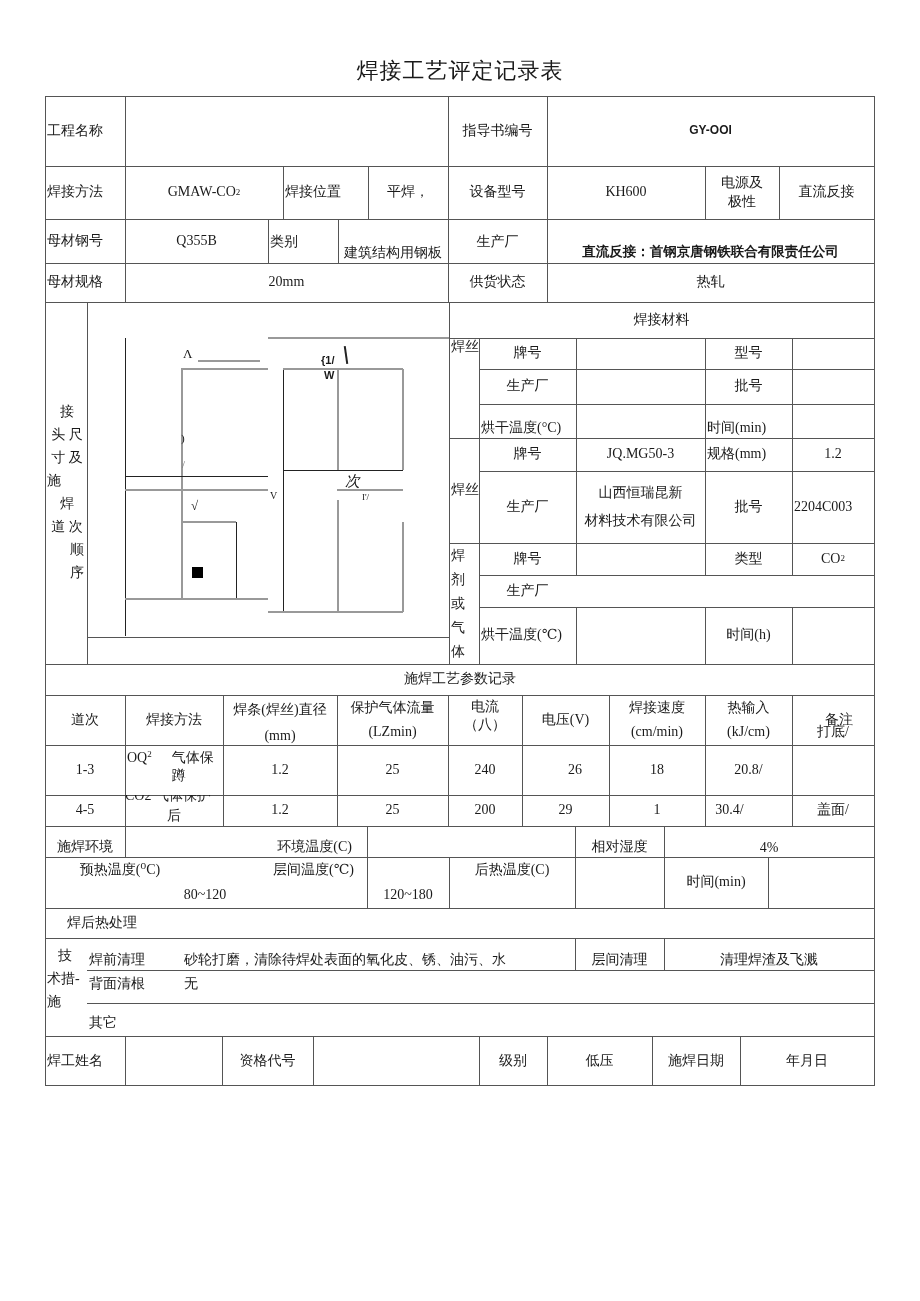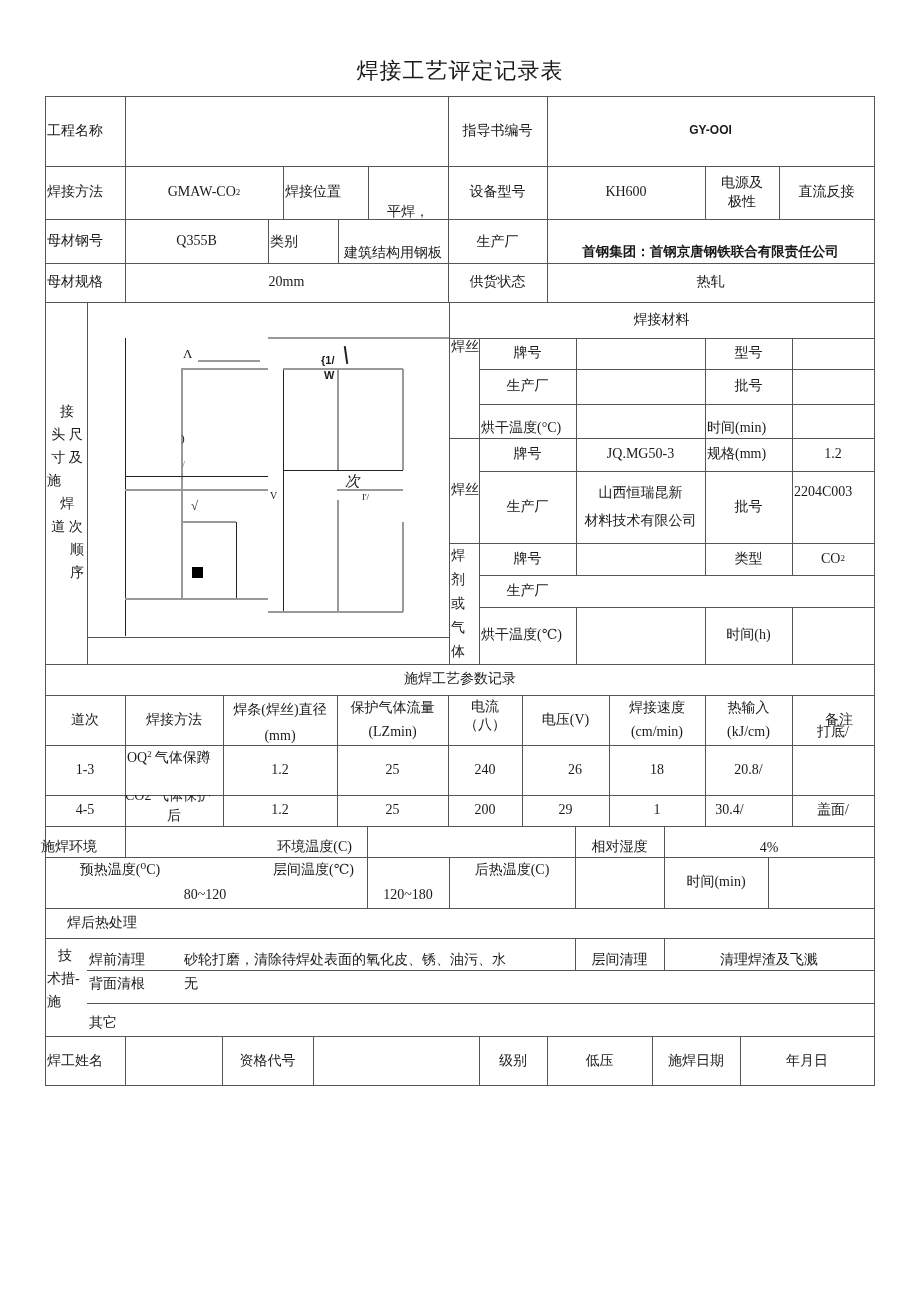--- a/index.html
+++ b/index.html
@@ -39,35 +39,35 @@
 <div class="vl" style="left:283px;top:166px;height:53px;"></div>
 <div class="vl" style="left:368px;top:166px;height:53px;"></div>
 <div class="vl" style="left:705px;top:166px;height:53px;"></div>
 <div class="vl" style="left:779px;top:166px;height:53px;"></div>
 <div class="c l" style="left:45px;top:166px;width:80px;height:53px;">焊接方法</div>
 <div class="c" style="left:125px;top:166px;width:158px;height:53px;">
     <span>GMAW-CO</span>
     <sub>2</sub>
   </div>
 <div class="c l" style="left:283px;top:166px;width:85px;height:53px;">焊接位置</div>
-<div class="c" style="left:368px;top:166px;width:80px;height:53px;margin-top:20px;">平焊，</div>
+<div class="c" style="left:368px;top:166px;width:80px;height:53px;">平焊，</div>
 <div class="c" style="left:448px;top:166px;width:99px;height:53px;">设备型号</div>
 <div class="c" style="left:547px;top:166px;width:158px;height:53px;">KH600</div>
 <div class="c" style="left:705px;top:166px;width:74px;height:53px;padding:0 12px;">电源及极性</div>
 <div class="c" style="left:779px;top:166px;width:95px;height:53px;">直流反接</div>
 
 <div class="hl" style="left:45px;top:263px;width:830px;"></div>
 <div class="vl" style="left:268px;top:219px;height:44px;"></div>
 <div class="vl" style="left:338px;top:219px;height:44px;"></div>
 <div class="c l" style="left:45px;top:219px;width:80px;height:44px;">母材钢号</div>
 <div class="c" style="left:125px;top:219px;width:143px;height:44px;">Q355B</div>
 <div class="c l" style="left:268px;top:219px;width:70px;height:44px;align-items:flex-start;padding-top:14px;">类别</div>
 <div class="c" style="left:338px;top:219px;width:110px;height:44px;align-items:flex-end;padding-bottom:1px;">建筑结构用钢板</div>
 <div class="c" style="left:448px;top:219px;width:99px;height:44px;align-items:flex-start;padding-top:14px;">生产厂</div>
-<div class="c bold" style="left:547px;top:219px;width:327px;height:44px;align-items:flex-end;padding-bottom:2px;font-size:13.5px;">首钢集团：首钢京唐钢铁联合有限责任公司</div>
+<div class="c bold" style="left:547px;top:219px;width:327px;height:44px;align-items:flex-end;padding-bottom:2px;font-size:13.5px;">直流反接：首钢京唐钢铁联合有限责任公司</div>
 
 <div class="hl" style="left:45px;top:302px;width:830px;"></div>
 <div class="c l" style="left:45px;top:263px;width:80px;height:39px;">母材规格</div>
 <div class="c" style="left:125px;top:263px;width:323px;height:39px;">20mm</div>
 <div class="c" style="left:448px;top:263px;width:99px;height:39px;">供货状态</div>
 <div class="c" style="left:547px;top:263px;width:327px;height:39px;">热轧</div>
 
 <div class="vl" style="left:87px;top:302px;height:362px;"></div>
 <div class="vl" style="left:449px;top:302px;height:362px;"></div>
 <div class="hl" style="left:87px;top:637px;width:362px;"></div>
@@ -151,21 +151,21 @@
 <div class="c" style="left:479px;top:438px;width:97px;height:33px;">牌号</div>
 <div class="c" style="left:576px;top:438px;width:129px;height:33px;">JQ.MG50-3</div>
 <div class="c l" style="left:705px;top:438px;width:87px;height:33px;">规格(mm)</div>
 <div class="c" style="left:792px;top:438px;width:82px;height:33px;">1.2</div>
 <div class="c" style="left:479px;top:471px;width:97px;height:72px;">生产厂</div>
 <div class="c vert" style="left:576px;top:471px;width:129px;height:72px;line-height:28px;font-size:14px;">
   <div>山西恒瑞昆新</div>
   <div>材料技术有限公司</div>
 </div>
 <div class="c" style="left:705px;top:471px;width:87px;height:72px;">批号</div>
-<div class="c l" style="left:792px;top:456px;width:82px;height:72px;">2204C003</div>
+<div class="c l" style="left:792px;top:471px;width:82px;height:72px;">2204C003</div>
 
 <div class="c l" style="left:449px;top:543px;width:30px;height:121px;line-height:24px;word-break:break-all;padding-right:10px;">焊剂或气体</div>
 <div class="c" style="left:479px;top:543px;width:97px;height:32px;">牌号</div>
 <div class="c" style="left:576px;top:543px;width:129px;height:32px;"></div>
 <div class="c" style="left:705px;top:543px;width:87px;height:32px;">类型</div>
 <div class="c" style="left:792px;top:543px;width:82px;height:32px;">
     <span>CO</span>
     <sub>2</sub>
   </div>
 <div class="c" style="left:479px;top:575px;width:97px;height:32px;">生产厂</div>
@@ -222,21 +222,21 @@
   <div class="c vert" style="left:792px;top:695px;width:82px;height:50px;padding-left:12px;">
       <div>备注</div>
     </div>
 </div>
 
 <div>
   <div class="c" style="left:45px;top:745px;width:80px;height:50px;">1-3</div>
   <div class="c l" style="left:125px;top:745px;width:98px;height:50px;align-items:flex-start;padding-top:4px;">
       <span>OQ</span>
       <sub>2</sub>
-      <span style="margin-left:3px;">气体保蹲</span>
+      <span style="margin-left:20px;">气体保蹲</span>
     </div>
   <div class="c" style="left:223px;top:745px;width:114px;height:50px;">1.2</div>
   <div class="c" style="left:337px;top:745px;width:111px;height:50px;">25</div>
   <div class="c" style="left:448px;top:745px;width:74px;height:50px;">240</div>
   <div class="c" style="left:522px;top:745px;width:87px;height:50px;padding-left:19px;">26</div>
   <div class="c" style="left:609px;top:745px;width:96px;height:50px;">18</div>
   <div class="c" style="left:705px;top:745px;width:87px;height:50px;">20.8/</div>
   <div class="c" style="left:792px;top:707px;width:82px;height:50px;text-align:right;">打底/</div>
 </div>
 
@@ -253,21 +253,21 @@
   <div class="c" style="left:609px;top:795px;width:96px;height:31px;">1</div>
   <div class="c" style="left:686px;top:795px;width:87px;height:31px;">30.4/</div>
   <div class="c" style="left:792px;top:795px;width:82px;height:31px;">盖面/</div>
 </div>
 
 <div class="hl" style="left:45px;top:857px;width:830px;"></div>
 <div class="vl" style="left:125px;top:826px;height:31px;"></div>
 <div class="vl" style="left:367px;top:826px;height:82px;"></div>
 <div class="vl" style="left:575px;top:826px;height:82px;"></div>
 <div class="vl" style="left:664px;top:826px;height:82px;"></div>
-<div class="c l" style="left:39px;top:826px;width:80px;height:31px;align-items:flex-end;padding-bottom:1px;">施焊环境</div>
+<div class="c l" style="left:55px;top:826px;width:80px;height:31px;align-items:flex-end;padding-bottom:1px;">施焊环境</div>
 <div class="c" style="left:125px;top:826px;width:242px;height:31px;justify-content:flex-end;align-items:flex-end;padding-bottom:1px;padding-right:15px;">环境温度(C)</div>
 <div class="c" style="left:367px;top:826px;width:208px;height:31px;"></div>
 <div class="c" style="left:575px;top:826px;width:89px;height:31px;align-items:flex-end;padding-bottom:1px;">相对湿度</div>
 <div class="c" style="left:664px;top:826px;width:210px;height:31px;align-items:flex-end;padding-bottom:0px;">4%</div>
 
 <div class="hl" style="left:45px;top:908px;width:830px;"></div>
 <div class="vl" style="left:449px;top:857px;height:51px;"></div>
 <div class="vl" style="left:768px;top:857px;height:51px;"></div>
 <div class="c" style="left:70px;top:857px;width:100px;height:26px;">预热温度(⁰C)</div>
 <div class="c" style="left:150px;top:883px;width:110px;height:25px;">80~120</div>

